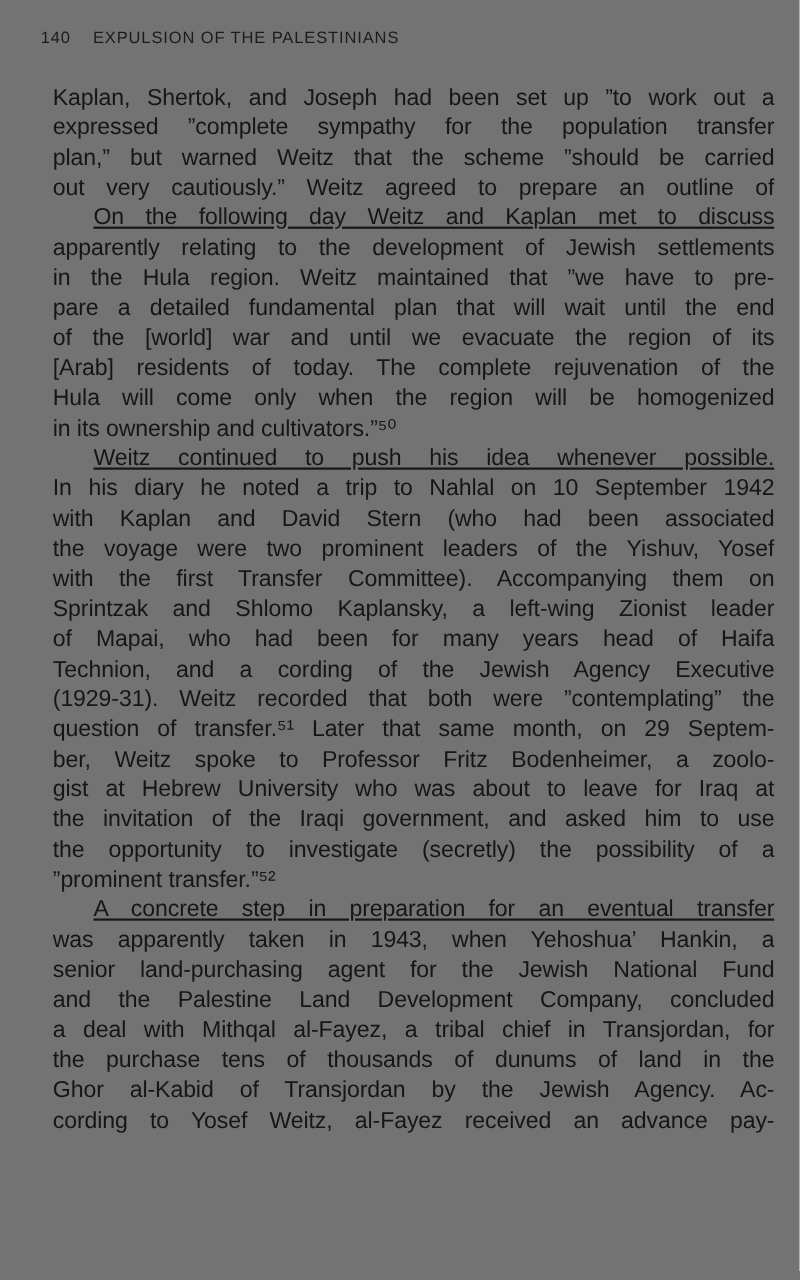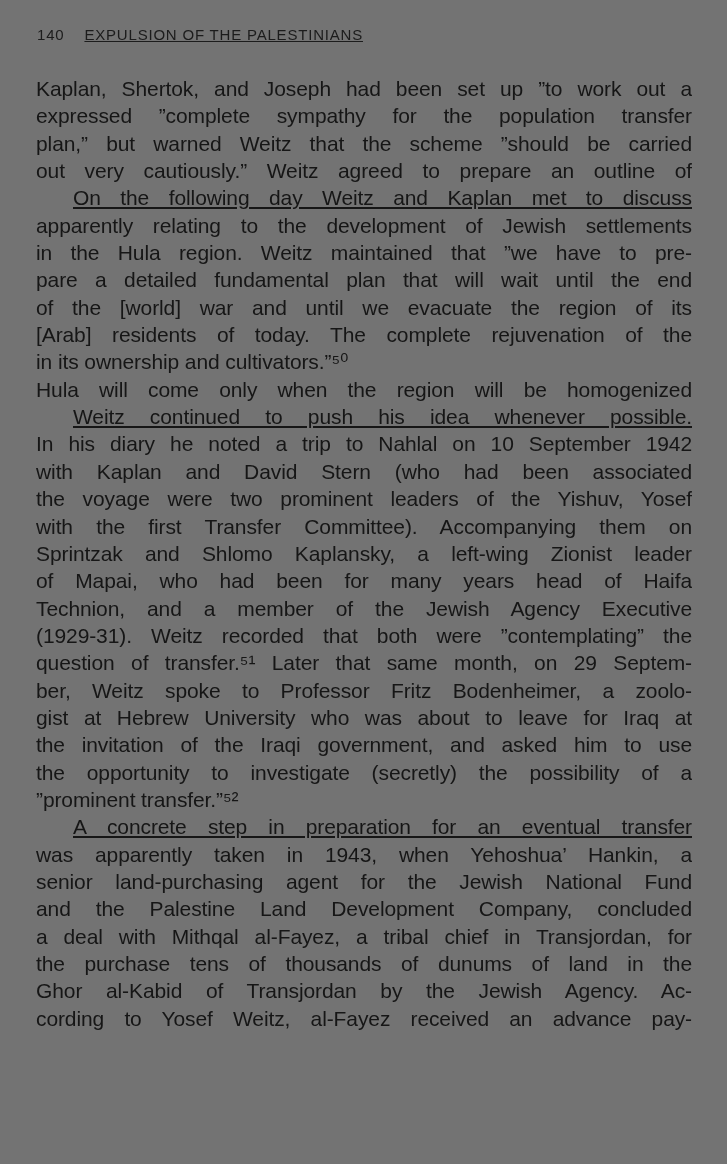--- a/index.html
+++ b/index.html
@@ -25,26 +25,25 @@
     align-items: baseline;
     font-size: 15px;
     letter-spacing: 0.8px;
     color: #1c1c1c;
   }
   .page-number {
     margin-right: 20px;
   }
   .running-head {
     text-transform: uppercase;
-    text-decoration: underline;
   }
   .page-body {
     position: absolute;
     top: 75px;
-    left: 36px;
+    left: 48px;
     width: 656px;
   }
   .paragraph {
     margin: 0;
     padding: 0;
   }
   .line {
     height: 27.35px;
     line-height: 27.35px;
     font-size: 21px;
@@ -82,33 +81,33 @@
       <div class="line">out very cautiously.” Weitz agreed to prepare an outline of</div>
     </div>
 
     <div class="paragraph">
       <div class="line first">On the following day Weitz and Kaplan met to discuss</div>
       <div class="line">apparently relating to the development of Jewish settlements</div>
       <div class="line">in the Hula region. Weitz maintained that ”we have to pre-</div>
       <div class="line">pare a detailed fundamental plan that will wait until the end</div>
       <div class="line">of the [world] war and until we evacuate the region of its</div>
       <div class="line">[Arab] residents of today. The complete rejuvenation of the</div>
+      <div class="line">Hula will come only when the region will be homogenized</div>
       <div class="line plast">in its ownership and cultivators.”⁵⁰</div>
-      <div class="line">Hula will come only when the region will be homogenized</div>
     </div>
 
     <div class="paragraph">
       <div class="line first">Weitz continued to push his idea whenever possible.</div>
       <div class="line">In his diary he noted a trip to Nahlal on 10 September 1942</div>
       <div class="line">with Kaplan and David Stern (who had been associated</div>
       <div class="line">the voyage were two prominent leaders of the Yishuv, Yosef</div>
       <div class="line">with the first Transfer Committee). Accompanying them on</div>
       <div class="line">Sprintzak and Shlomo Kaplansky, a left-wing Zionist leader</div>
       <div class="line">of Mapai, who had been for many years head of Haifa</div>
-      <div class="line">Technion, and a member of the Jewish Agency Executive</div>
+      <div class="line">Technion, and a cording of the Jewish Agency Executive</div>
       <div class="line">(1929-31). Weitz recorded that both were ”contemplating” the</div>
       <div class="line">question of transfer.⁵¹ Later that same month, on 29 Septem-</div>
       <div class="line">ber, Weitz spoke to Professor Fritz Bodenheimer, a zoolo-</div>
       <div class="line">gist at Hebrew University who was about to leave for Iraq at</div>
       <div class="line">the invitation of the Iraqi government, and asked him to use</div>
       <div class="line">the opportunity to investigate (secretly) the possibility of a</div>
       <div class="line plast">”prominent transfer.”⁵²</div>
     </div>
 
     <div class="paragraph">

